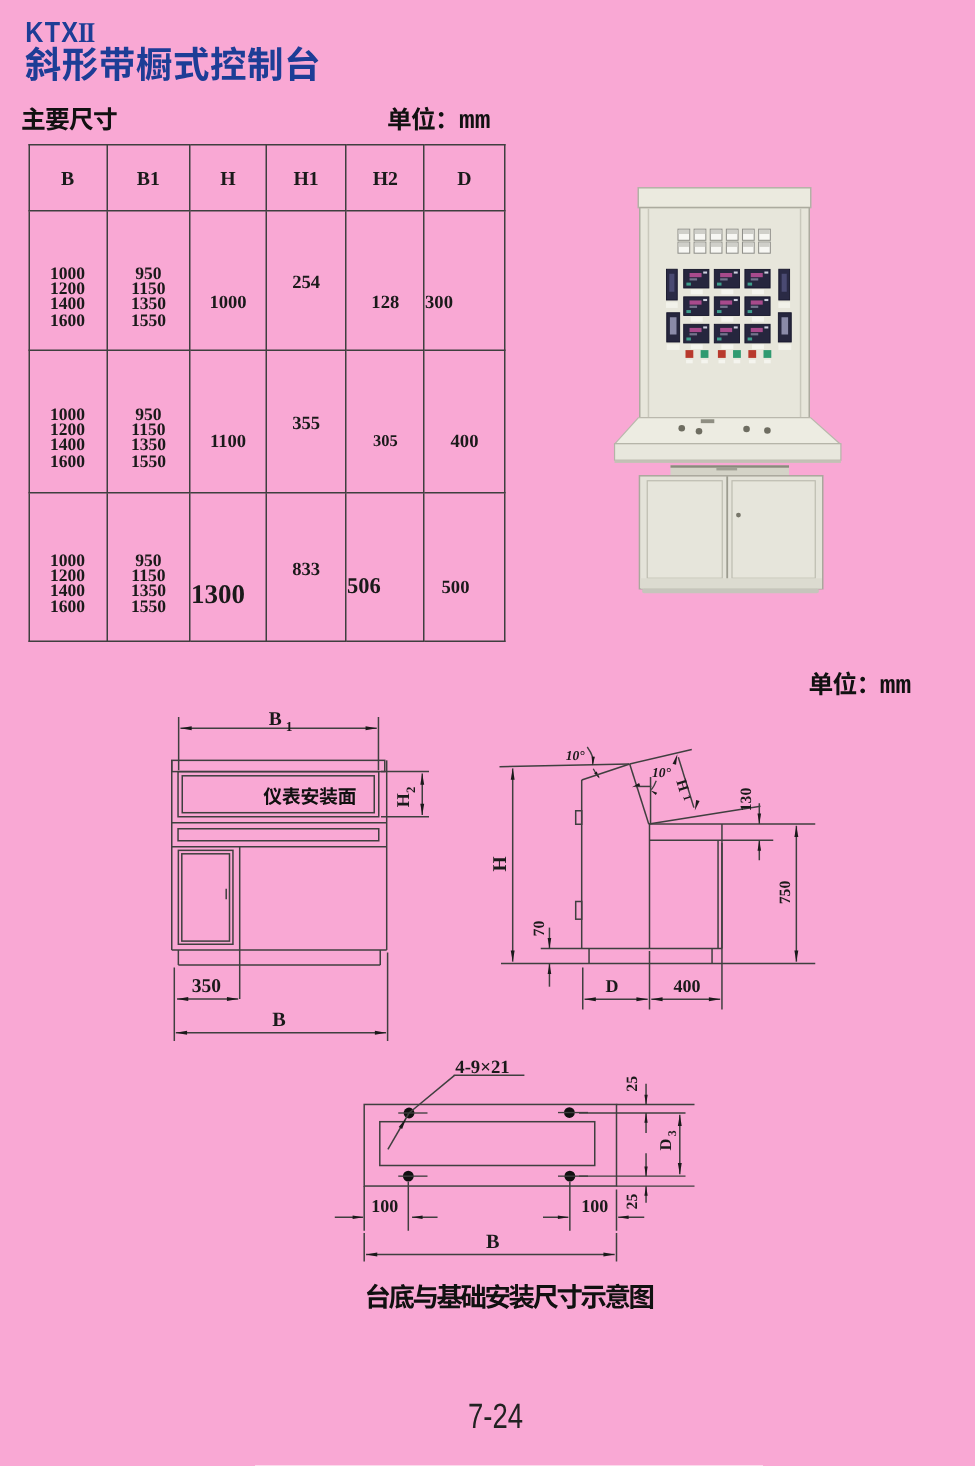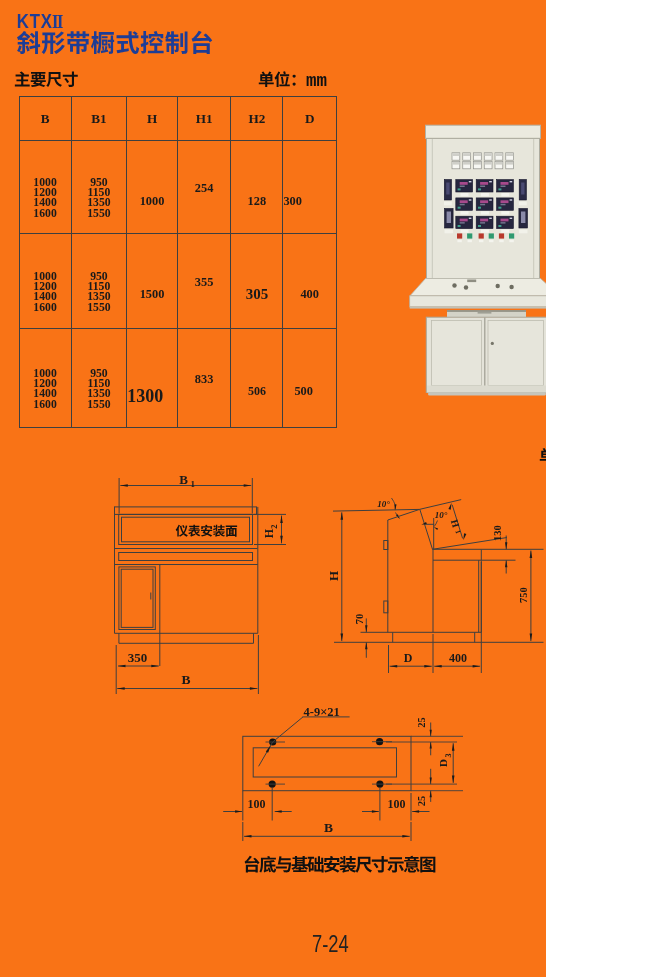--- a/index.html
+++ b/index.html
@@ -1,14 +1,14 @@
 <!DOCTYPE html>
 <html><head><meta charset="utf-8"><style>
 html,body{margin:0;padding:0;background:#fff}
-#page{position:relative;width:546px;height:977px;background:#f97316;overflow:hidden}
+#page{position:relative;width:650px;height:977px;background:#f9a8d4;overflow:hidden}
 td{border:1px solid #3f3f3f;position:relative;padding:0}
 </style></head><body>
 <div id="page">
 
 <svg width="650" height="977" viewBox="0 0 650 977" style="position:absolute;left:0;top:0">
 
 <g transform="translate(16.8 28.2) scale(0.86 1)">
         <text x="0" y="0" font-family="Liberation Sans, serif" font-size="19.5" font-weight="bold" fill="#1d3d96" text-anchor="start" letter-spacing="1">KTX</text>
         <text x="41" y="0" font-family="Liberation Serif, serif" font-size="19" font-weight="bold" fill="#1d3d96" text-anchor="start" letter-spacing="-1.5">II</text>
       </g>
@@ -500,30 +500,30 @@
           <td>
             <div style="position:absolute;left:0;right:0;top:37.3px;text-align:center;font-size:11.7px">
               <div style="height:10.4px;line-height:10.4px">950</div>
               <div style="height:10.4px;line-height:10.4px">1150</div>
               <div style="height:10.4px;line-height:10.4px">1350</div>
               <div style="height:10.4px;line-height:10.4px">1550</div>
             </div>
           </td>
           <td>
             <div style="position:absolute;left:0;right:0;top:54.2px;text-align:center;font-size:12.4px">
-              <div style="height:13px;line-height:13px">1500</div>
+              <div style="height:13px;line-height:13px">1100</div>
             </div>
           </td>
           <td>
             <div style="position:absolute;left:0;right:0;top:41.4px;text-align:center;font-size:12.4px">
               <div style="height:13px;line-height:13px">355</div>
             </div>
           </td>
           <td>
-            <div style="position:absolute;left:0;right:0;top:54.1px;text-align:center;font-size:15px">
+            <div style="position:absolute;left:0;right:0;top:54.1px;text-align:center;font-size:11px">
               <div style="height:13px;line-height:13px">305</div>
             </div>
           </td>
           <td>
             <div style="position:absolute;left:0;right:0;top:54.1px;text-align:center;font-size:12.4px">
               <div style="height:13px;line-height:13px">400</div>
             </div>
           </td>
         </tr>
         <tr style="height:99.7px">
@@ -547,21 +547,21 @@
             <div style="position:absolute;left:0;right:0;top:61px;font-size:18px">
               <div style="height:13px;line-height:13px">1300</div>
             </div>
           </td>
           <td>
             <div style="position:absolute;left:0;right:0;top:43.9px;text-align:center;font-size:12.4px">
               <div style="height:13px;line-height:13px">833</div>
             </div>
           </td>
           <td>
-            <div style="position:absolute;left:0;right:0;top:56.6px;text-align:center;font-size:12px">
+            <div style="position:absolute;left:0;right:0;top:56.6px;font-size:15px">
               <div style="height:13px;line-height:13px">506</div>
             </div>
           </td>
           <td>
             <div style="position:absolute;left:0;right:12px;top:56.6px;text-align:center;font-size:12.4px">
               <div style="height:13px;line-height:13px">500</div>
             </div>
           </td>
         </tr>
 </tbody>

